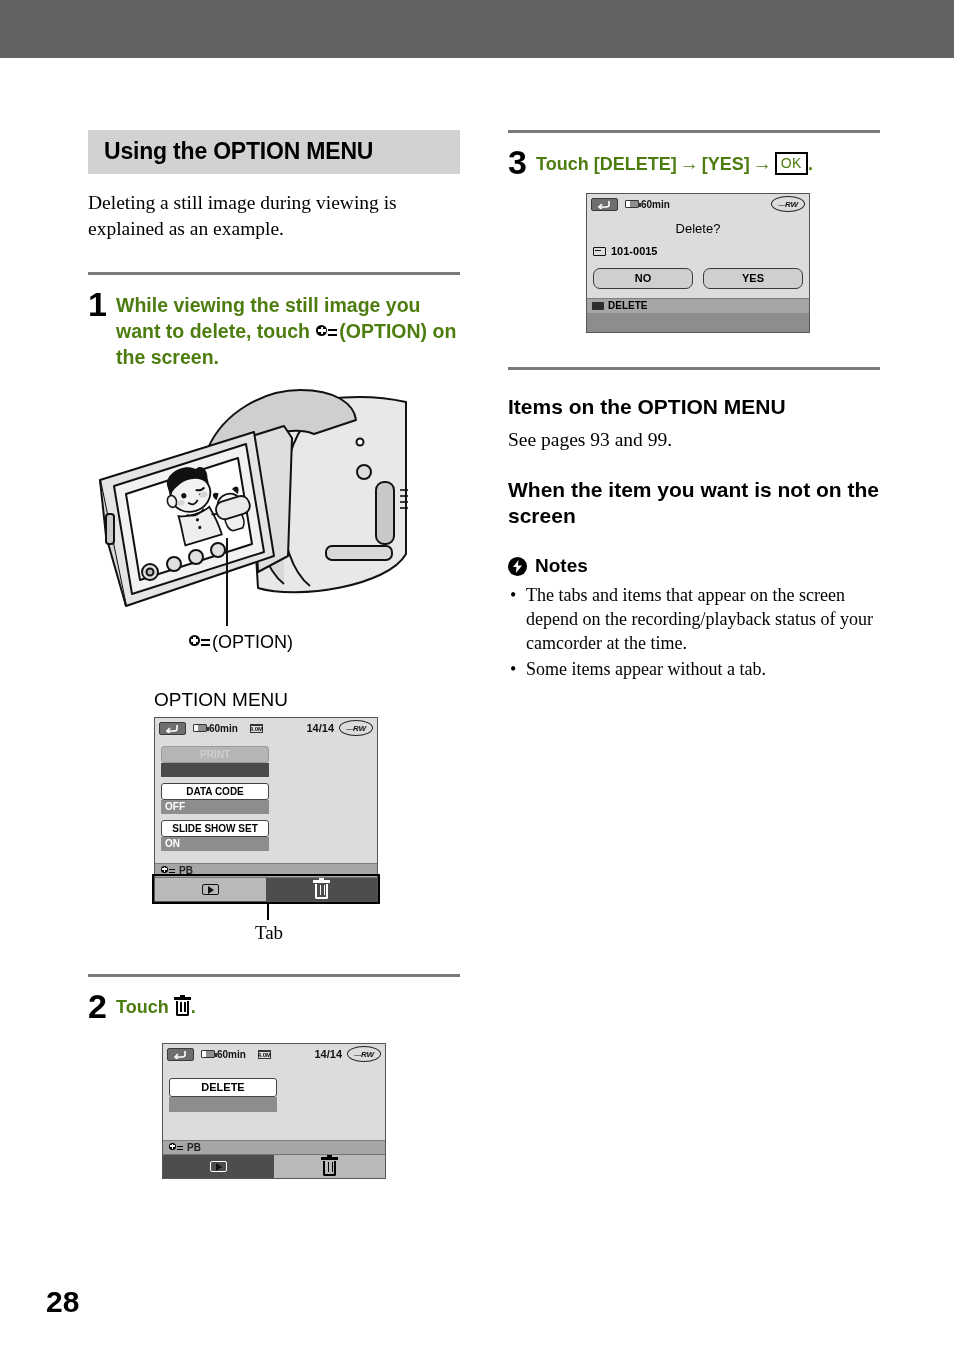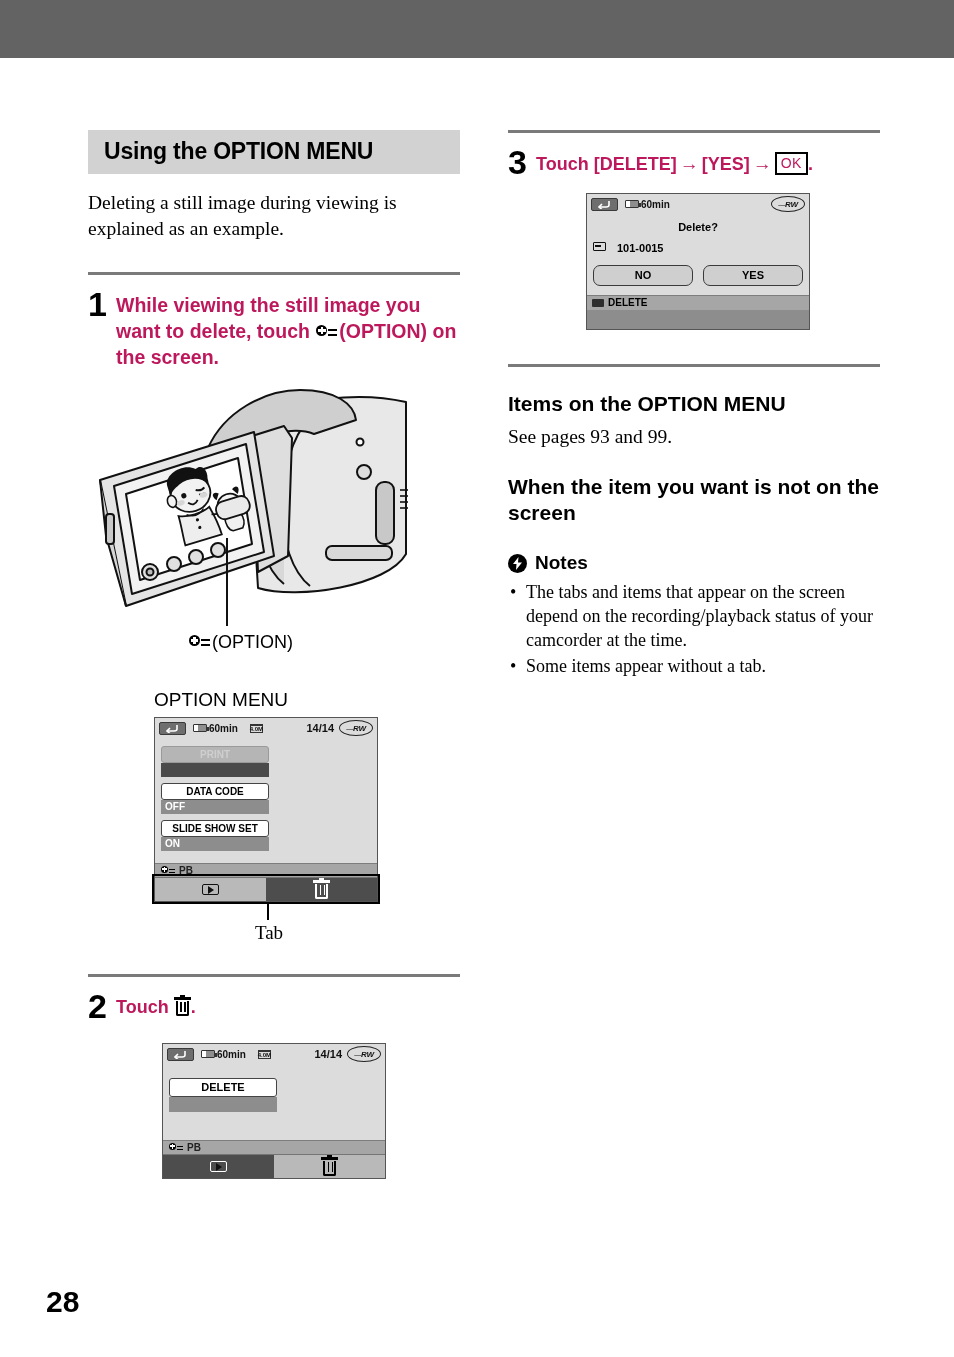--- a/index.html
+++ b/index.html
@@ -73,21 +73,21 @@
     line-height: 30px;
     color: #000;
     width: 28px;
     flex: 0 0 28px;
   }
   .step-text {
     font-family: "Liberation Sans", sans-serif;
     font-weight: bold;
     font-size: 19.5px;
     line-height: 26px;
-    color: #be185d;
+    color: #4d7c0f;
     padding-top: 3px;
   }
   .step-text-inline {
     padding-top: 5px;
     font-size: 18px;
     line-height: 22px;
   }
 
   
   .opt-icon {
@@ -335,25 +335,25 @@
     text-align: center;
     margin-top: 22px;
   }
 
   
   .lcd-blank { height: 70px; position: relative; padding: 14px 6px 0 6px; }
 
   
   .confirm-title {
     text-align: center;
-    font-size: 11px; font-weight: bold;
+    font-size: 13px; font-weight: normal;
     margin: 7px 0 9px 0;
   }
   .confirm-file {
-    display: flex; gap: 11px;
+    display: flex; align-items: center; gap: 5px;
     font-size: 11px; font-weight: bold;
     margin: 0 0 11px 6px;
   }
   .file-icon {
     width: 13px; height: 9px;
     border: 1.5px solid #111;
     border-radius: 1px;
     position: relative;
   }
   .file-icon::after {

